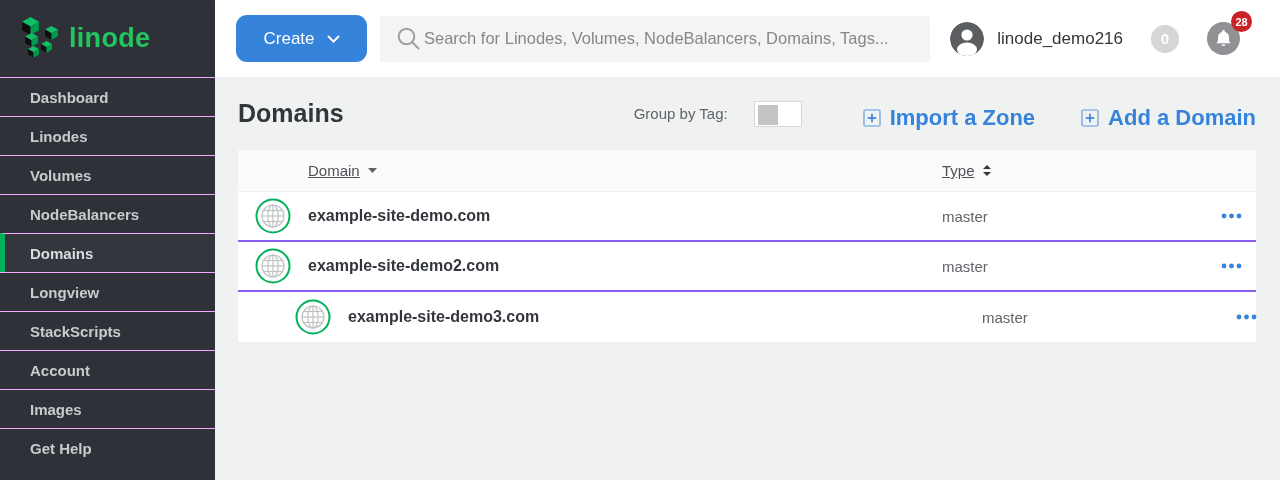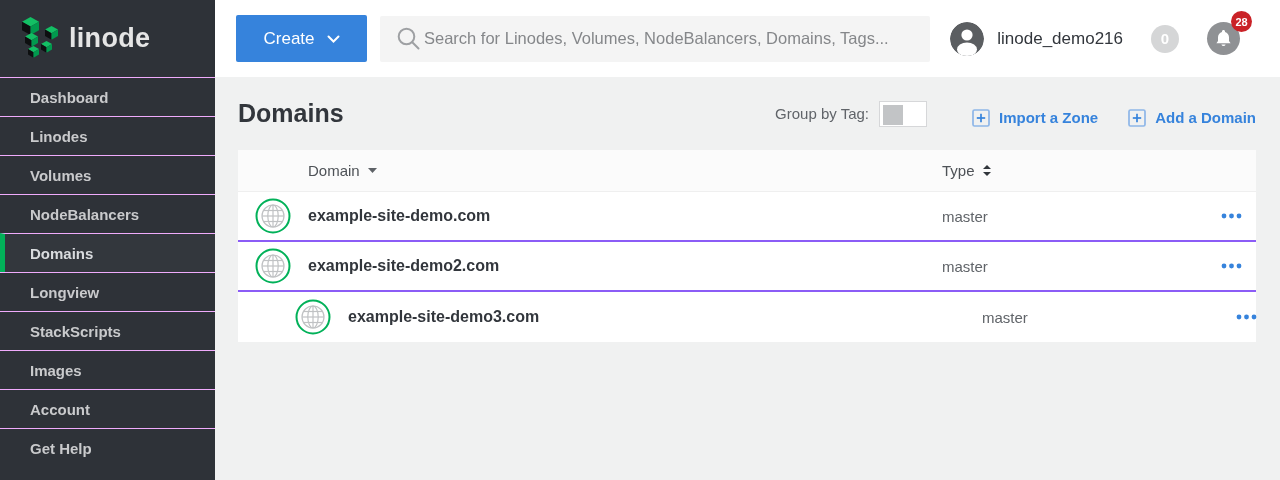--- a/index.html
+++ b/index.html
@@ -16,39 +16,39 @@
   body{
     width:1280px;height:480px;overflow:hidden;
     font-family:"Liberation Sans",sans-serif;
     background:var(--content-bg);
   }
   .app{position:relative;width:1280px;height:480px;overflow:hidden;}
 
   
   .sidebar{position:absolute;left:0;top:0;width:215px;height:480px;background:var(--sidebar-bg);}
   .logo-area{height:77px;display:flex;align-items:center;padding-left:20px;gap:9px;cursor:pointer;}
-  .logo-text{color:#e5e5e5;font-size:27px;font-weight:bold;letter-spacing:.3px;}
+  .logo-text{color:#22c55e;font-size:27px;font-weight:bold;letter-spacing:.3px;}
   .nav-item{
     position:relative;height:39px;display:flex;align-items:center;
     padding-left:30px;border-top:1px solid #f0abfc;
     color:#c9cacc;font-size:15px;font-weight:bold;cursor:pointer;
   }
   .nav-item.selected{
     background:#33373d;border-left:5px solid var(--green);padding-left:25px;color:#d9dbde;
   }
 
   
   .topbar{
     position:absolute;left:215px;top:0;width:1065px;height:77px;background:#fff;
     display:flex;align-items:center;box-shadow:0 2px 3px rgba(0,0,0,.08);
     padding-right:40px;
   }
   .create-btn{
     margin-left:21px;width:131px;height:47px;flex:0 0 auto;
-    background:var(--blue);color:#fff;border:none;border-radius:2px;
+    background:var(--blue);color:#fff;border:none;border-radius:11px;
     font-family:inherit;font-size:17px;
     display:flex;align-items:center;justify-content:center;gap:12px;cursor:pointer;
   }
   .search-box{
     margin-left:13px;width:550px;height:46px;background:#f4f4f4;border-radius:2px;
     display:flex;align-items:center;padding-left:17px;
   }
   .search-input{
     border:none;background:transparent;outline:none;margin-left:2px;width:470px;
     font-family:Liberation Sans, sans-serif;font-size:16.5px;color:var(--ink);
@@ -66,33 +66,33 @@
   .badge{
     position:absolute;top:-11px;right:-12px;min-width:21px;height:21px;padding:0 4px;border-radius:11px;
     background:var(--red);color:#fff;font-size:11px;font-weight:bold;
     display:flex;align-items:center;justify-content:center;
   }
 
   
   .content{position:absolute;left:215px;top:77px;width:1065px;height:403px;background:var(--content-bg);}
   .page-header{display:flex;align-items:center;margin:0 24px 0 23px;height:73px;}
   .page-title{font-size:25px;font-weight:bold;color:var(--ink);}
-  .controls{margin-left:auto;display:flex;align-items:center;}
+  .controls{margin-left:auto;display:flex;align-items:center;gap:16px;}
   .group-label{font-size:15px;color:var(--muted);}
   .toggle{position:relative;margin-left:10px;width:48px;height:26px;background:#fff;border:1px solid #d6d7d9;cursor:pointer;}
   .toggle-knob{position:absolute;left:3px;top:3px;width:20px;height:20px;background:#c2c4c6;}
-  .action-link{display:flex;align-items:center;gap:9px;color:var(--blue);font-size:15px;font-weight:bold;cursor:pointer;margin-top:8px;}
+  .action-link{display:flex;align-items:center;gap:9px;color:var(--blue);font-size:22px;font-weight:bold;cursor:pointer;margin-top:8px;}
   .action-link.import{margin-left:45px;}
   .action-link.add{margin-left:30px;}
 
   
   .table{margin:0 24px 0 23px;background:#fff;}
   .thead,.row{display:grid;grid-template-columns:70px 634px 254px 1fr;align-items:center;}
   .thead{height:42px;background:#fbfbfb;border-bottom:1px solid #efefef;}
-  .th{font-size:15px;color:#4e5257;display:flex;align-items:center;gap:8px;cursor:pointer;grid-column:2;}
+  .th{font-size:15px;color:#4e5257;display:flex;align-items:center;gap:8px;cursor:pointer;grid-column:2;text-decoration:underline;}
   .th.type{grid-column:3;}
   .row{height:50px;border-bottom:2px solid #8b5cf6;background:#fff;}
   .row:last-child{border-bottom:none;padding-left:40px;}
   .cell-icon{padding-left:17px;display:flex;align-items:center;}
   .cell-domain{font-size:16px;font-weight:bold;color:var(--ink);cursor:pointer;}
   .cell-type{font-size:15px;color:var(--muted);}
   .cell-actions{justify-self:end;padding-right:14px;display:flex;align-items:center;cursor:pointer;}
 </style>
 </head>
 <body>
@@ -151,25 +151,25 @@
 
         <div class="nav-item">
           <span>Longview</span>
         </div>
 
         <div class="nav-item">
           <span>StackScripts</span>
         </div>
 
         <div class="nav-item">
+          <span>Account</span>
+        </div>
+
+        <div class="nav-item">
           <span>Images</span>
-        </div>
-
-        <div class="nav-item">
-          <span>Account</span>
         </div>
 
         <div class="nav-item">
           <span>Get Help</span>
         </div>
       </nav>
   </aside>
 
   <header class="topbar">
     <button class="create-btn">

